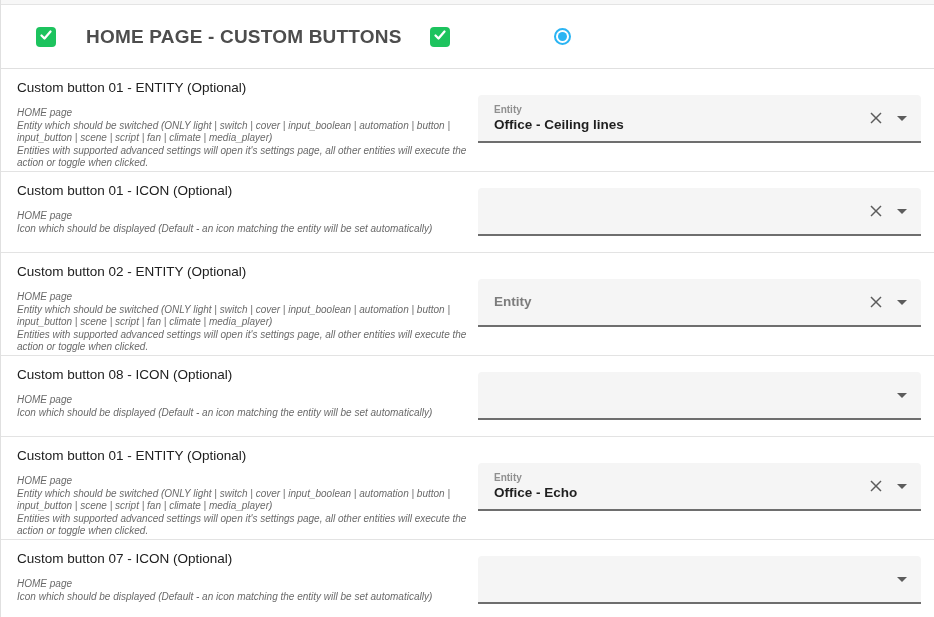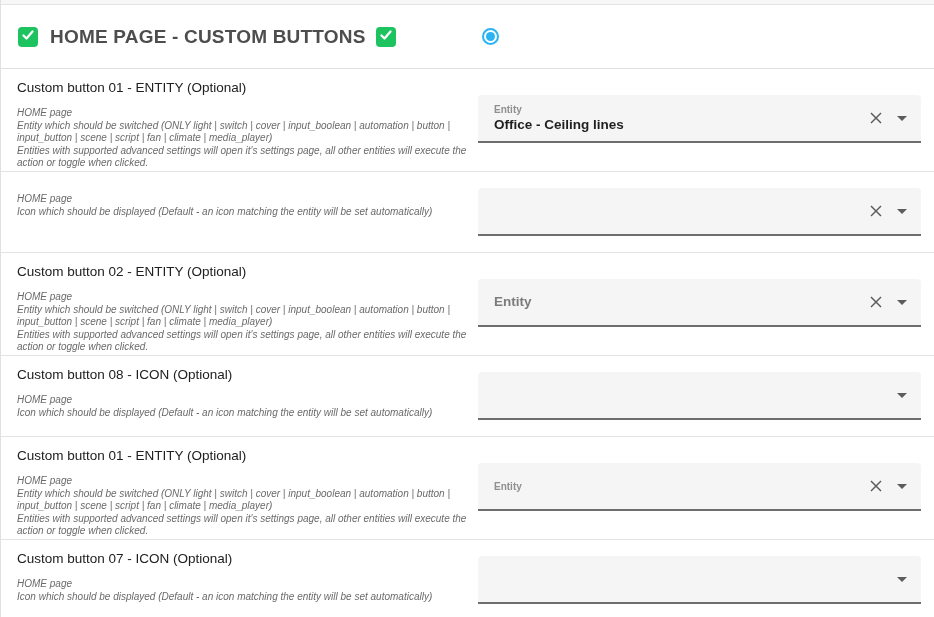--- a/index.html
+++ b/index.html
@@ -13,23 +13,24 @@
   }
   .top-edge-bar {
     height: 5px;
     background: #f7f7f7;
     border-bottom: 1px solid #e4e4e4;
   }
   .header {
     height: 64px;
     display: flex;
     align-items: center;
-    padding-left: 17px;
+    padding-left: 35px;
     border-bottom: 1px solid #e0e0e0;
     background: #ffffff;
+    gap: 18px;
   }
   .checkbox {
     width: 20px; height: 20px;
     background: #1dc35e;
     border-radius: 4px;
     display: inline-flex;
     align-items: center;
     justify-content: center;
     flex: 0 0 auto;
     cursor: pointer;
@@ -185,20 +186,21 @@
             <line x1="13" y1="3" x2="3" y2="13" stroke="#5c5c5c" stroke-width="1.5"></line>
           </svg>
       </span>
       <span class="caret"></span>
     </div>
   </div>
 </div>
 
 <div class="section h-icon">
   <div class="section-left">
+    <div class="section-title">Custom button 01 - ICON (Optional)</div>
     <div class="section-desc">HOME page
 Icon which should be displayed (Default - an icon matching the entity will be set automatically)</div>
   </div>
   <div class="field">
     <div class="field-inner">
       <div class="field-label"></div>
       <div class="field-value"></div>
       <div class="field-placeholder"></div>
     </div>
     <div class="field-icons">
@@ -260,20 +262,21 @@
 <div class="section h-entity">
   <div class="section-left">
     <div class="section-title">Custom button 01 - ENTITY (Optional)</div>
     <div class="section-desc">HOME page
 Entity which should be switched (ONLY light | switch | cover | input_boolean | automation | button | input_button | scene | script | fan | climate | media_player)
 Entities with supported advanced settings will open it's settings page, all other entities will execute the action or toggle when clicked.</div>
   </div>
   <div class="field">
     <div class="field-inner">
       <div class="field-label">Entity</div>
+      <div class="field-value">Office - Echo</div>
       <div class="field-placeholder"></div>
     </div>
     <div class="field-icons">
       <span class="x-icon">
         <svg width="16" height="16" viewBox="0 0 16 16">
             <line x1="3" y1="3" x2="13" y2="13" stroke="#5c5c5c" stroke-width="1.5"></line>
             <line x1="13" y1="3" x2="3" y2="13" stroke="#5c5c5c" stroke-width="1.5"></line>
           </svg>
       </span>
       <span class="caret"></span>

